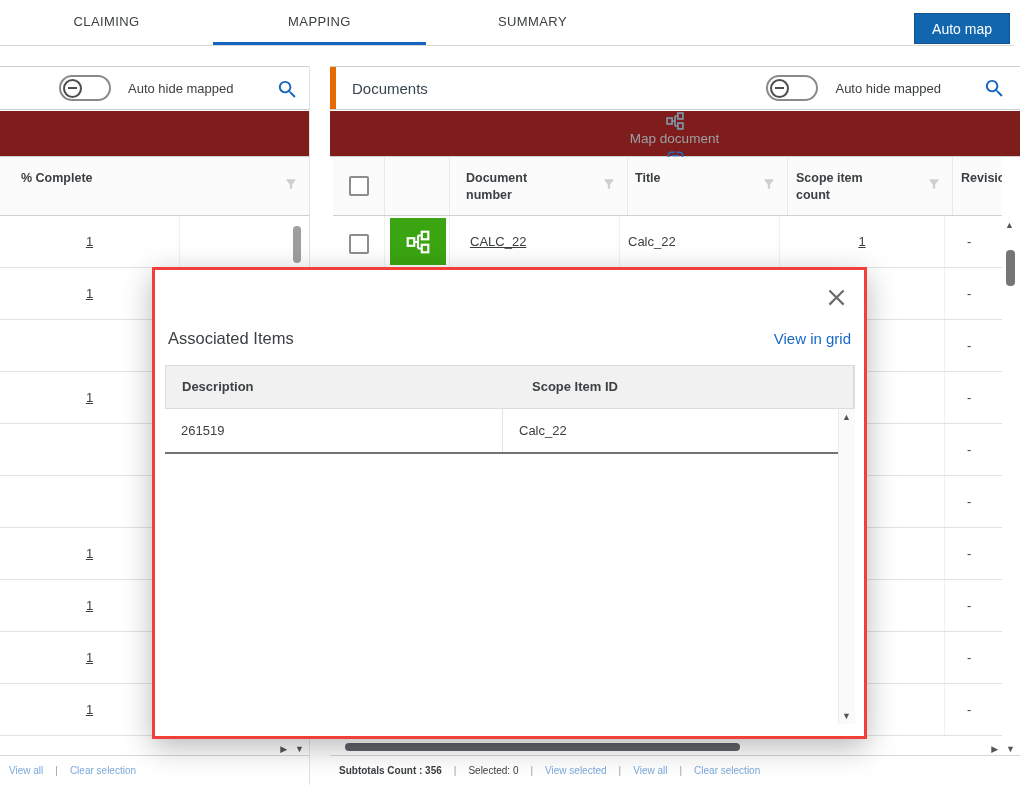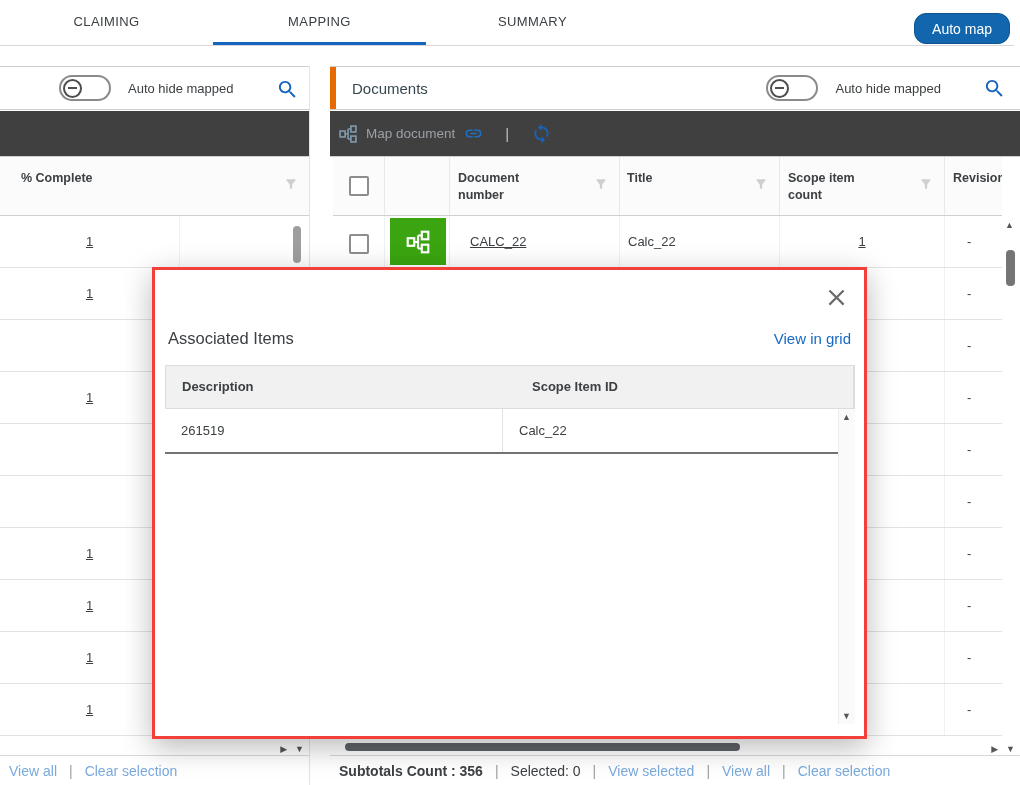--- a/index.html
+++ b/index.html
@@ -5,21 +5,21 @@
   html,body{margin:0;padding:0;background:#fff;}
   .app{position:relative;width:1020px;height:785px;background:#fff;overflow:hidden;
        font-family:"Liberation Sans",sans-serif;color:#3c4043;font-size:13px;}
 
   
   .topbar{position:absolute;top:0;left:0;right:6px;height:45px;border-bottom:1px solid #d7d7d7;background:#fff;z-index:2;}
   .tabs{display:flex;height:100%;}
   .tab{width:213px;text-align:center;line-height:44px;font-size:13px;letter-spacing:.4px;color:#3c4043;cursor:pointer;position:relative;}
   .tab.active::after{content:"";position:absolute;left:0;right:0;bottom:0;height:3px;background:#1565c0;}
   .auto-map-btn{position:absolute;right:4px;top:13px;height:31px;padding:0 17px;background:#1166ad;color:#fff;
-       font-size:14px;font-family:"Liberation Sans",sans-serif;border:1px solid #0d5490;border-radius:12px;cursor:pointer;}
+       font-size:14px;font-family:"Liberation Sans",sans-serif;border:1px solid #0d5490;border-radius:0;cursor:pointer;}
 
   
   .panel{position:absolute;top:66px;bottom:0;background:#fff;z-index:1;}
   .left-panel{left:0;width:310px;border-right:1px solid #e3e3e3;box-sizing:border-box;}
   .right-panel{left:330px;right:0;}
   .panel-head{position:absolute;top:0;left:0;right:0;height:44px;border-top:1px solid #cfcfcf;border-bottom:1px solid #cfcfcf;
        display:flex;align-items:center;box-sizing:border-box;background:#fff;}
   .left-panel .panel-head{padding-left:59px;}
   .right-panel .panel-head{padding-left:12px;}
   .accent-bar{position:absolute;left:0;top:0;bottom:0;width:6px;background:#e66a00;}
@@ -29,21 +29,21 @@
   .right-panel .panel-head .toggle{margin-left:auto;}
   .knob{width:19px;height:19px;border:2px solid #4e4e4e;border-radius:50%;position:relative;box-sizing:border-box;margin-left:2px;}
   .knob::after{content:"";position:absolute;left:3px;right:3px;top:50%;margin-top:-1px;height:2px;background:#4e4e4e;}
   .toggle-label{margin-left:17px;color:#3c4043;font-size:13px;white-space:nowrap;}
   .search-btn{color:#1565c0;cursor:pointer;line-height:0;}
   .left-panel .search-btn{position:absolute;right:10px;top:11px;}
   .right-panel .search-btn{margin-left:42px;margin-right:14px;}
 
   
   .panel-toolbar{position:absolute;top:45px;left:0;right:0;height:46px;border-bottom:1px solid #cfcfcf;display:flex;
-       align-items:center;padding:0 8px;box-sizing:border-box;background:#404040;}
+       align-items:center;padding:0 8px;box-sizing:border-box;background:#7f1d1d;flex-direction:column;}
   .tb-icon{line-height:0;cursor:pointer;}
   .tb-icon.map{color:#7f98a9;}
   .tb-label{color:#9aa0a6;font-size:13.5px;margin:0 9px 0 8px;cursor:default;}
   .tb-icon.link{color:#1e6fc0;}
   .tb-sep{color:#bdbdbd;margin:0 22px;font-size:15px;}
   .tb-icon.refresh{color:#1565c0;}
 
   
   .grid{position:absolute;top:91px;left:0;right:0;overflow:hidden;}
   .right-panel .grid{left:3px;right:18px;}
@@ -63,40 +63,40 @@
   .cell-link{color:#3c4043;text-decoration:underline;font-size:13px;cursor:pointer;}
   
   .rc-check{width:52px;display:flex;justify-content:center;align-items:flex-start;padding-top:18px;}
   .rc-icon{width:65px;padding:2px 0 2px 5px;}
   .rc-doc{width:170px;padding-left:20px;line-height:51px;white-space:nowrap;overflow:hidden;}
   .rc-title{width:160px;padding-left:8px;line-height:51px;white-space:nowrap;overflow:hidden;}
   .rc-scope{width:165px;text-align:center;line-height:51px;}
   .rc-rev{flex:1;border-right:none;padding-left:22px;line-height:51px;white-space:nowrap;overflow:hidden;}
   .right-grid .gh-cell.hc{width:52px;display:flex;justify-content:center;align-items:flex-start;padding:19px 0 0 0;}
   .right-grid .gh-cell.hi{width:65px;padding:0;}
-  .right-grid .gh-cell.hd{width:170px;padding-left:8px;}
+  .right-grid .gh-cell.hd{width:170px;padding-left:8px;margin-left:8px;}
   .right-grid .gh-cell.ht{width:160px;padding-left:7px;}
   .right-grid .gh-cell.hs{width:165px;padding-left:8px;}
   .right-grid .gh-cell.hr{flex:1;border-right:none;padding-left:8px;white-space:nowrap;overflow:hidden;}
   .checkbox{width:16px;height:16px;border:2px solid #8d8d8d;border-radius:2px;background:#fff;display:inline-block;cursor:pointer;}
   .mapped-box{width:56px;height:47px;background:#3aa510;display:flex;align-items:center;justify-content:center;color:#fff;}
 
   
   .vthumb{position:absolute;width:8px;background:#9e9e9e;border-radius:4px;cursor:pointer;}
   .left-panel .vthumb{right:8px;top:160px;height:37px;}
   .r-vscroll{position:absolute;right:3px;top:152px;bottom:36px;width:13px;}
   .r-vscroll .arrow-up{position:absolute;top:2px;left:1px;font-size:9px;color:#555;cursor:pointer;}
   .r-vscroll .vthumb2{position:absolute;top:32px;left:2px;width:9px;height:36px;background:#757575;border-radius:4px;cursor:pointer;}
   .hthumb{position:absolute;left:15px;bottom:34px;width:395px;height:8px;background:#5f6368;border-radius:4px;cursor:pointer;}
   .corner{position:absolute;bottom:31px;right:5px;display:flex;gap:8px;font-size:9px;color:#555;}
   .corner span{cursor:pointer;}
 
   
   .panel-foot{position:absolute;bottom:0;left:0;right:0;height:30px;border-top:1px solid #d7d7d7;display:flex;
-       align-items:center;padding:0 9px;box-sizing:border-box;font-size:14px;background:#fff;white-space:nowrap;}
+       align-items:center;padding:0 9px;box-sizing:border-box;font-size:10px;background:#fff;white-space:nowrap;}
   .foot-link{color:#7aa9dc;cursor:pointer;}
   .foot-sep{color:#9e9e9e;margin:0 12px;}
   .foot-bold{font-weight:bold;color:#3c4043;}
   .foot-plain{color:#3c4043;}
 
   
   .modal{position:absolute;left:152px;top:267px;width:715px;height:472px;background:#fff;border:3px solid #f23f3a;
        box-sizing:border-box;box-shadow:0 8px 28px rgba(0,0,0,.28);z-index:10;}
   .modal-close{position:absolute;top:12px;right:12px;color:#6b6b6b;cursor:pointer;line-height:0;background:none;border:none;padding:2px;}
   .modal-head{position:absolute;top:50px;left:13px;right:13px;height:36px;display:flex;align-items:center;}

